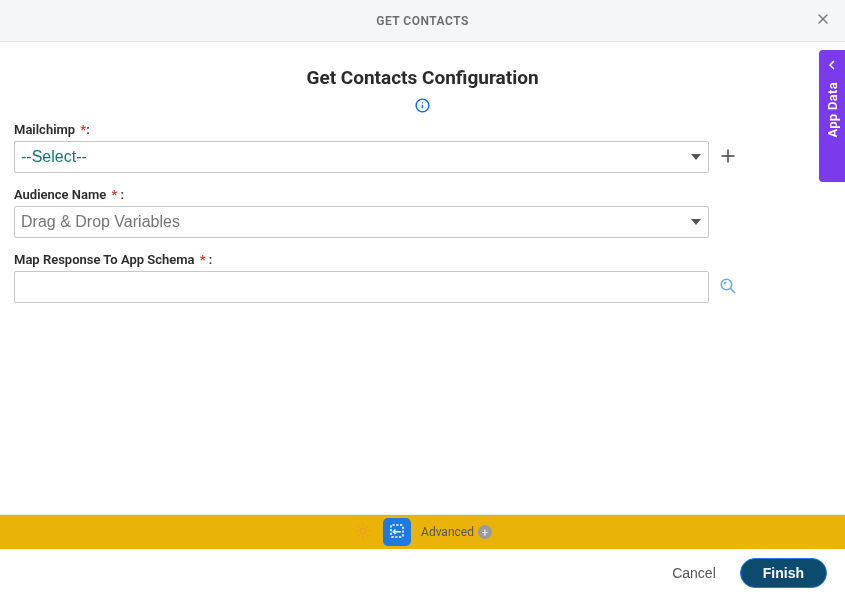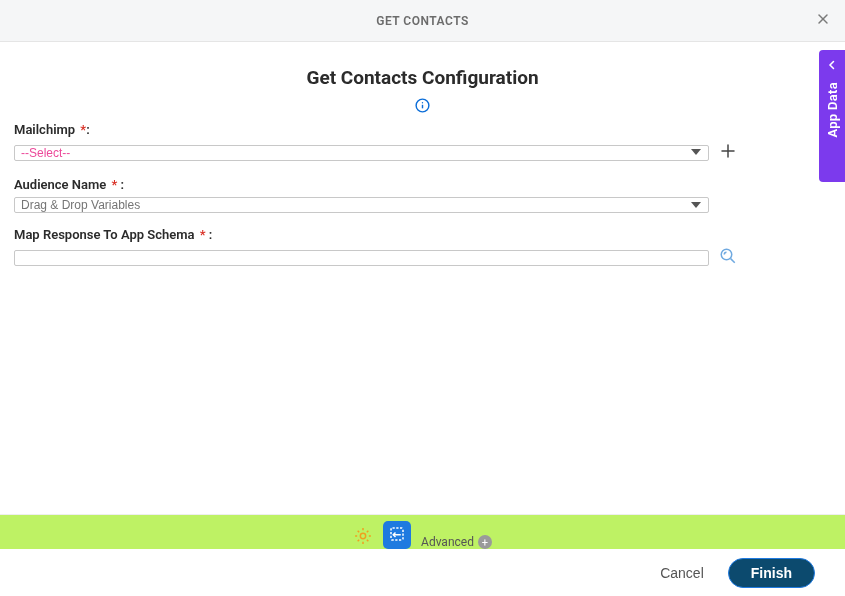--- a/index.html
+++ b/index.html
@@ -76,26 +76,26 @@
       display: flex;
       align-items: center;
       gap: 8px;
     }
     .select-wrap, .text-input-wrap {
       flex: 0 0 695px;
       position: relative;
     }
     .select-input, .text-input {
       width: 100%;
-      height: 16px;
+      height: 32px;
       border: 1px solid #c8c8c8;
       border-radius: 2px;
       padding: 0 26px 0 6px;
-      font-size: 12px;
-      color: #ec4899;
+      font-size: 16px;
+      color: #0f766e;
       background: #fff;
       appearance: none;
       outline: none;
     }
     .text-input::placeholder { color: #9a9a9a; }
     .select-caret {
       position: absolute;
       right: 8px;
       top: 50%;
       transform: translateY(-50%);
@@ -122,23 +122,23 @@
       cursor: pointer;
       color: #6fa9e0;
     }
     .magnify-btn svg { width: 18px; height: 18px; }
     .toolbar-footer {
       position: absolute;
       bottom: 47px;
       left: 0;
       right: 0;
       height: 35px;
-      background: #bef264;
-      display: flex;
-      align-items: flex-end;
+      background: #eab308;
+      display: flex;
+      align-items: center;
       justify-content: center;
       gap: 10px;
       border-top: 1px solid #eee;
     }
     .gear-icon {
       color: #f0a020;
       display: flex;
       align-items: center;
       justify-content: center;
     }
@@ -171,21 +171,21 @@
       display: flex;
       align-items: center;
       justify-content: center;
       font-size: 11px;
       line-height: 1;
     }
     .action-footer {
       position: absolute;
       bottom: 0;
       left: 0;
-      right: 16px;
+      right: 4px;
       height: 47px;
       display: flex;
       align-items: center;
       justify-content: flex-end;
       gap: 16px;
       padding: 0 14px;
     }
     .btn-cancel {
       background: none;
       border: none;

